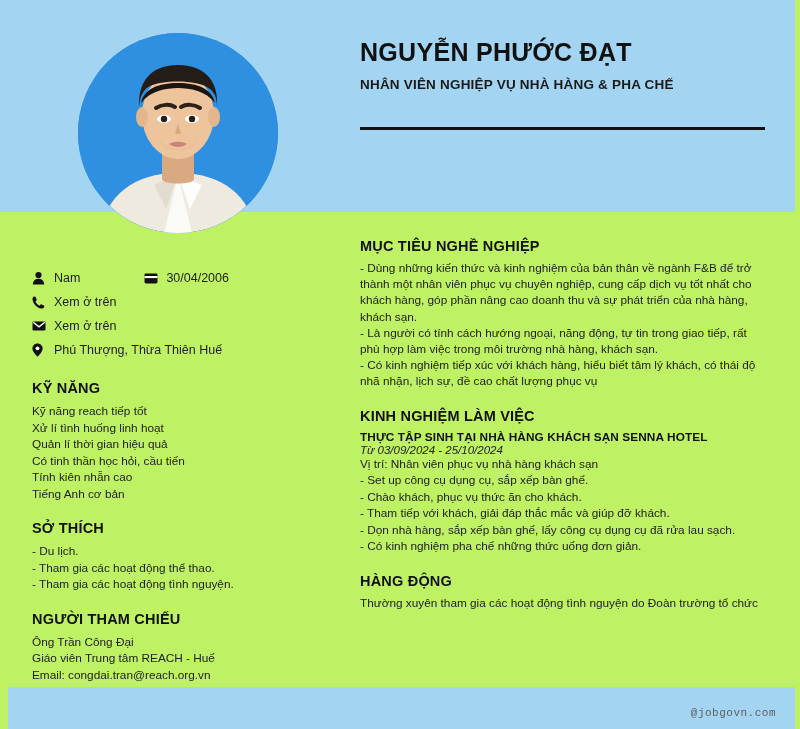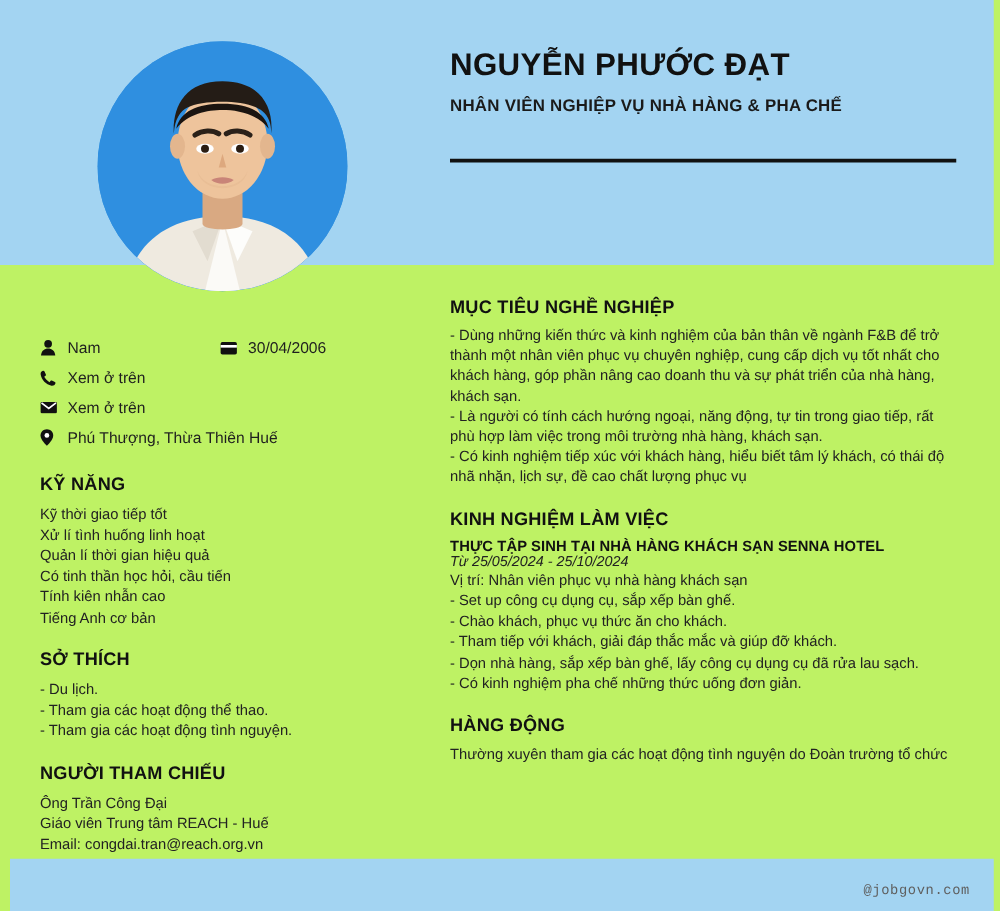--- a/index.html
+++ b/index.html
@@ -60,21 +60,21 @@
   .c-row { display: flex; align-items: center; height: 24px; }
   .c-ico {
     width: 22px; flex: 0 0 22px;
     display: flex; align-items: center; justify-content: flex-start;
     color: #111;
   }
   .c-ico svg { display:block; }
   .c-text { font-size: 12.5px; color: #1f1f1f; }
   .c-row-split { display: flex; align-items: center; height: 24px; }
   .c-seg { display: flex; align-items: center; }
-  .c-seg.second { margin-left: 96px; }
+  .c-seg.second { margin-left: 64px; }
 
   
   .sec-h {
     font-size: 14.5px; font-weight: bold; letter-spacing: .2px;
     color: #111; margin-bottom: 7px;
   }
   .sec { margin-top: 18px; }
 
   .line {
     font-size: 11.8px; line-height: 16.5px; color: #222;
@@ -198,21 +198,21 @@
               <path d="M5.5 0.4 C 2.6 0.4 0.4 2.6 0.4 5.4 C 0.4 9 5.5 13.6 5.5 13.6 C 5.5 13.6 10.6 9 10.6 5.4 C 10.6 2.6 8.4 0.4 5.5 0.4 Z" fill="#111"></path>
               <circle cx="5.5" cy="5.3" r="1.9" fill="#fff"></circle>
             </svg>
         </span>
         <span class="c-text">Phú Thượng, Thừa Thiên Huế</span>
       </div>
     </div>
 
     <div class="sec">
       <div class="sec-h">KỸ NĂNG</div>
-      <div class="line">Kỹ thời giao tiếp tốt</div>
+      <div class="line">Kỹ năng reach tiếp tốt</div>
       <div class="line">Xử lí tình huống linh hoạt</div>
       <div class="line">Quản lí thời gian hiệu quả</div>
       <div class="line">Có tinh thần học hỏi, cầu tiến</div>
       <div class="line">Tính kiên nhẫn cao</div>
       <div class="line">Tiếng Anh cơ bản</div>
     </div>
 
     <div class="sec">
       <div class="sec-h">SỞ THÍCH</div>
       <div class="line">- Du lịch.</div>
@@ -234,21 +234,21 @@
       <div class="sec-h">MỤC TIÊU NGHỀ NGHIỆP</div>
       <div class="para">- Dùng những kiến thức và kinh nghiệm của bản thân về ngành F&amp;B để trở thành một nhân viên phục vụ chuyên nghiệp, cung cấp dịch vụ tốt nhất cho khách hàng, góp phần nâng cao doanh thu và sự phát triển của nhà hàng, khách sạn.</div>
       <div class="para">- Là người có tính cách hướng ngoại, năng động, tự tin trong giao tiếp, rất phù hợp làm việc trong môi trường nhà hàng, khách sạn.</div>
       <div class="para">- Có kinh nghiệm tiếp xúc với khách hàng, hiểu biết tâm lý khách, có thái độ nhã nhặn, lịch sự, đề cao chất lượng phục vụ</div>
     </div>
 
 
     <div class="sec">
       <div class="sec-h">KINH NGHIỆM LÀM VIỆC</div>
       <div class="sub-title">THỰC TẬP SINH TẠI NHÀ HÀNG KHÁCH SẠN SENNA HOTEL</div>
-      <div class="date-it">Từ 25/05/2024 - 25/10/2024</div>
+      <div class="date-it">Từ 03/09/2024 - 25/10/2024</div>
       <div class="line">Vị trí: Nhân viên phục vụ nhà hàng khách sạn</div>
       <div class="line">- Set up công cụ dụng cụ, sắp xếp bàn ghế.</div>
       <div class="line">- Chào khách, phục vụ thức ăn cho khách.</div>
       <div class="line">- Tham tiếp với khách, giải đáp thắc mắc và giúp đỡ khách.</div>
       <div class="line">- Dọn nhà hàng, sắp xếp bàn ghế, lấy công cụ dụng cụ đã rửa lau sạch.</div>
       <div class="line">- Có kinh nghiệm pha chế những thức uống đơn giản.</div>
     </div>
 
     <div class="sec">
       <div class="sec-h">HÀNG ĐỘNG</div>

